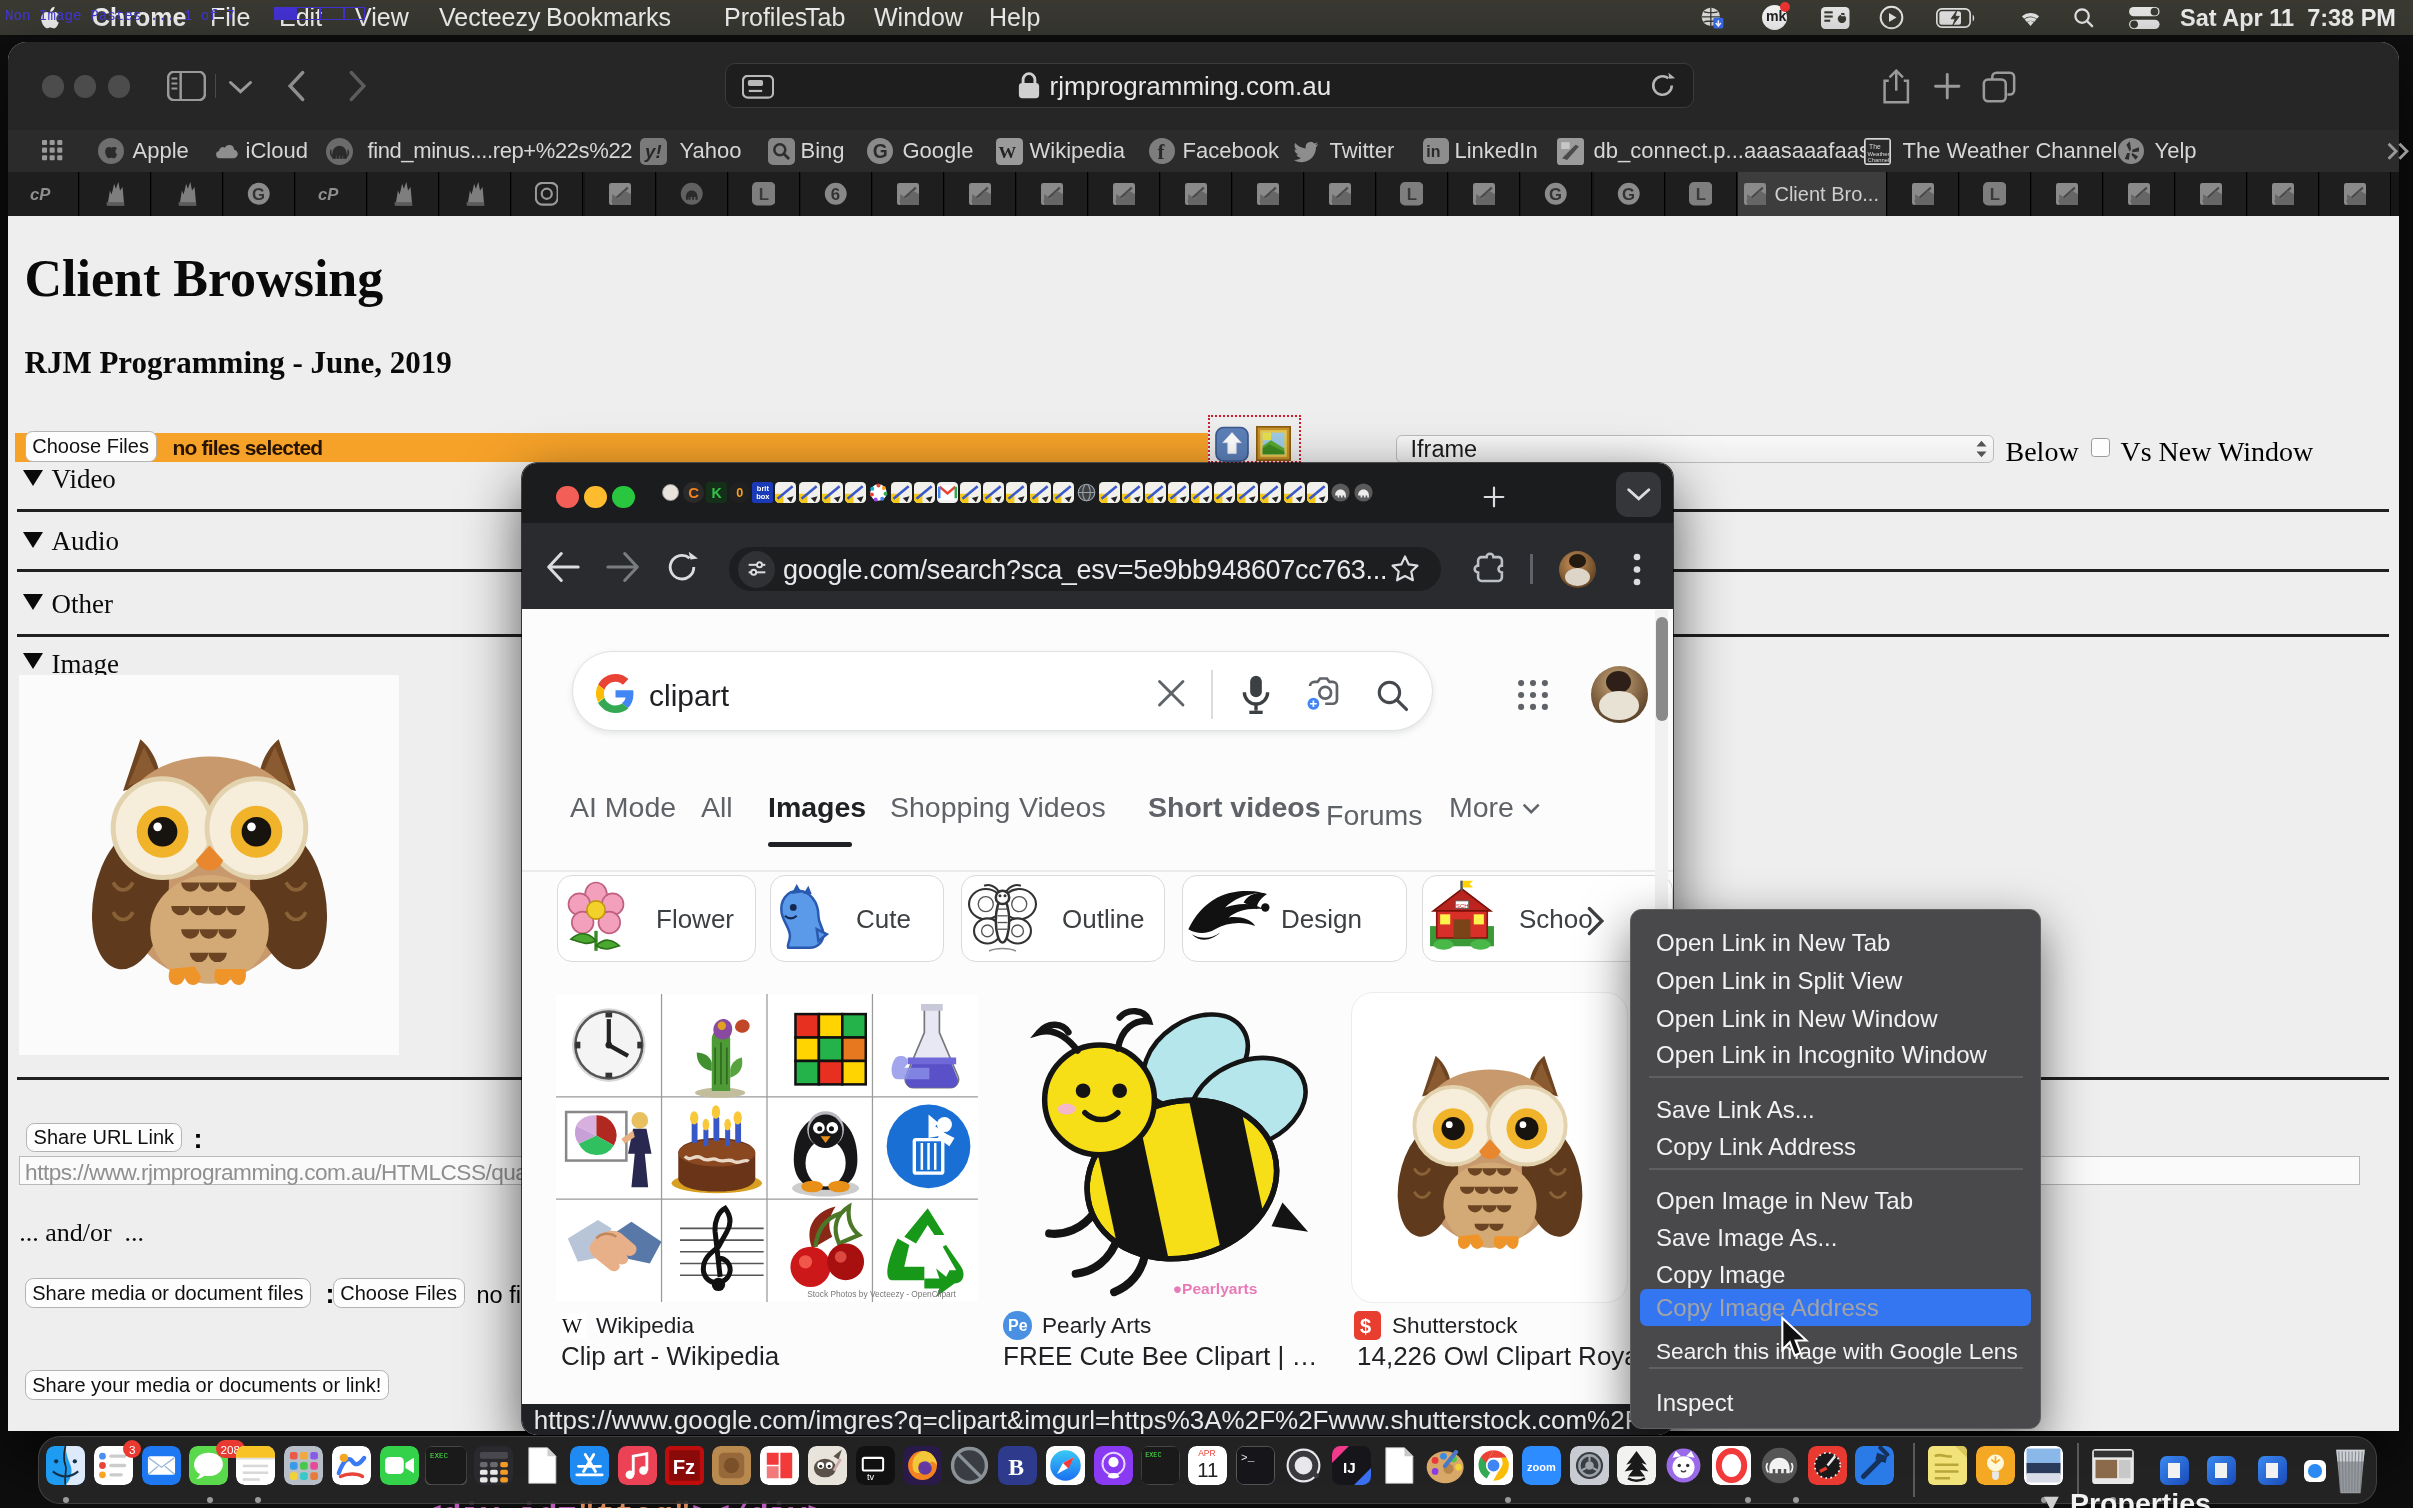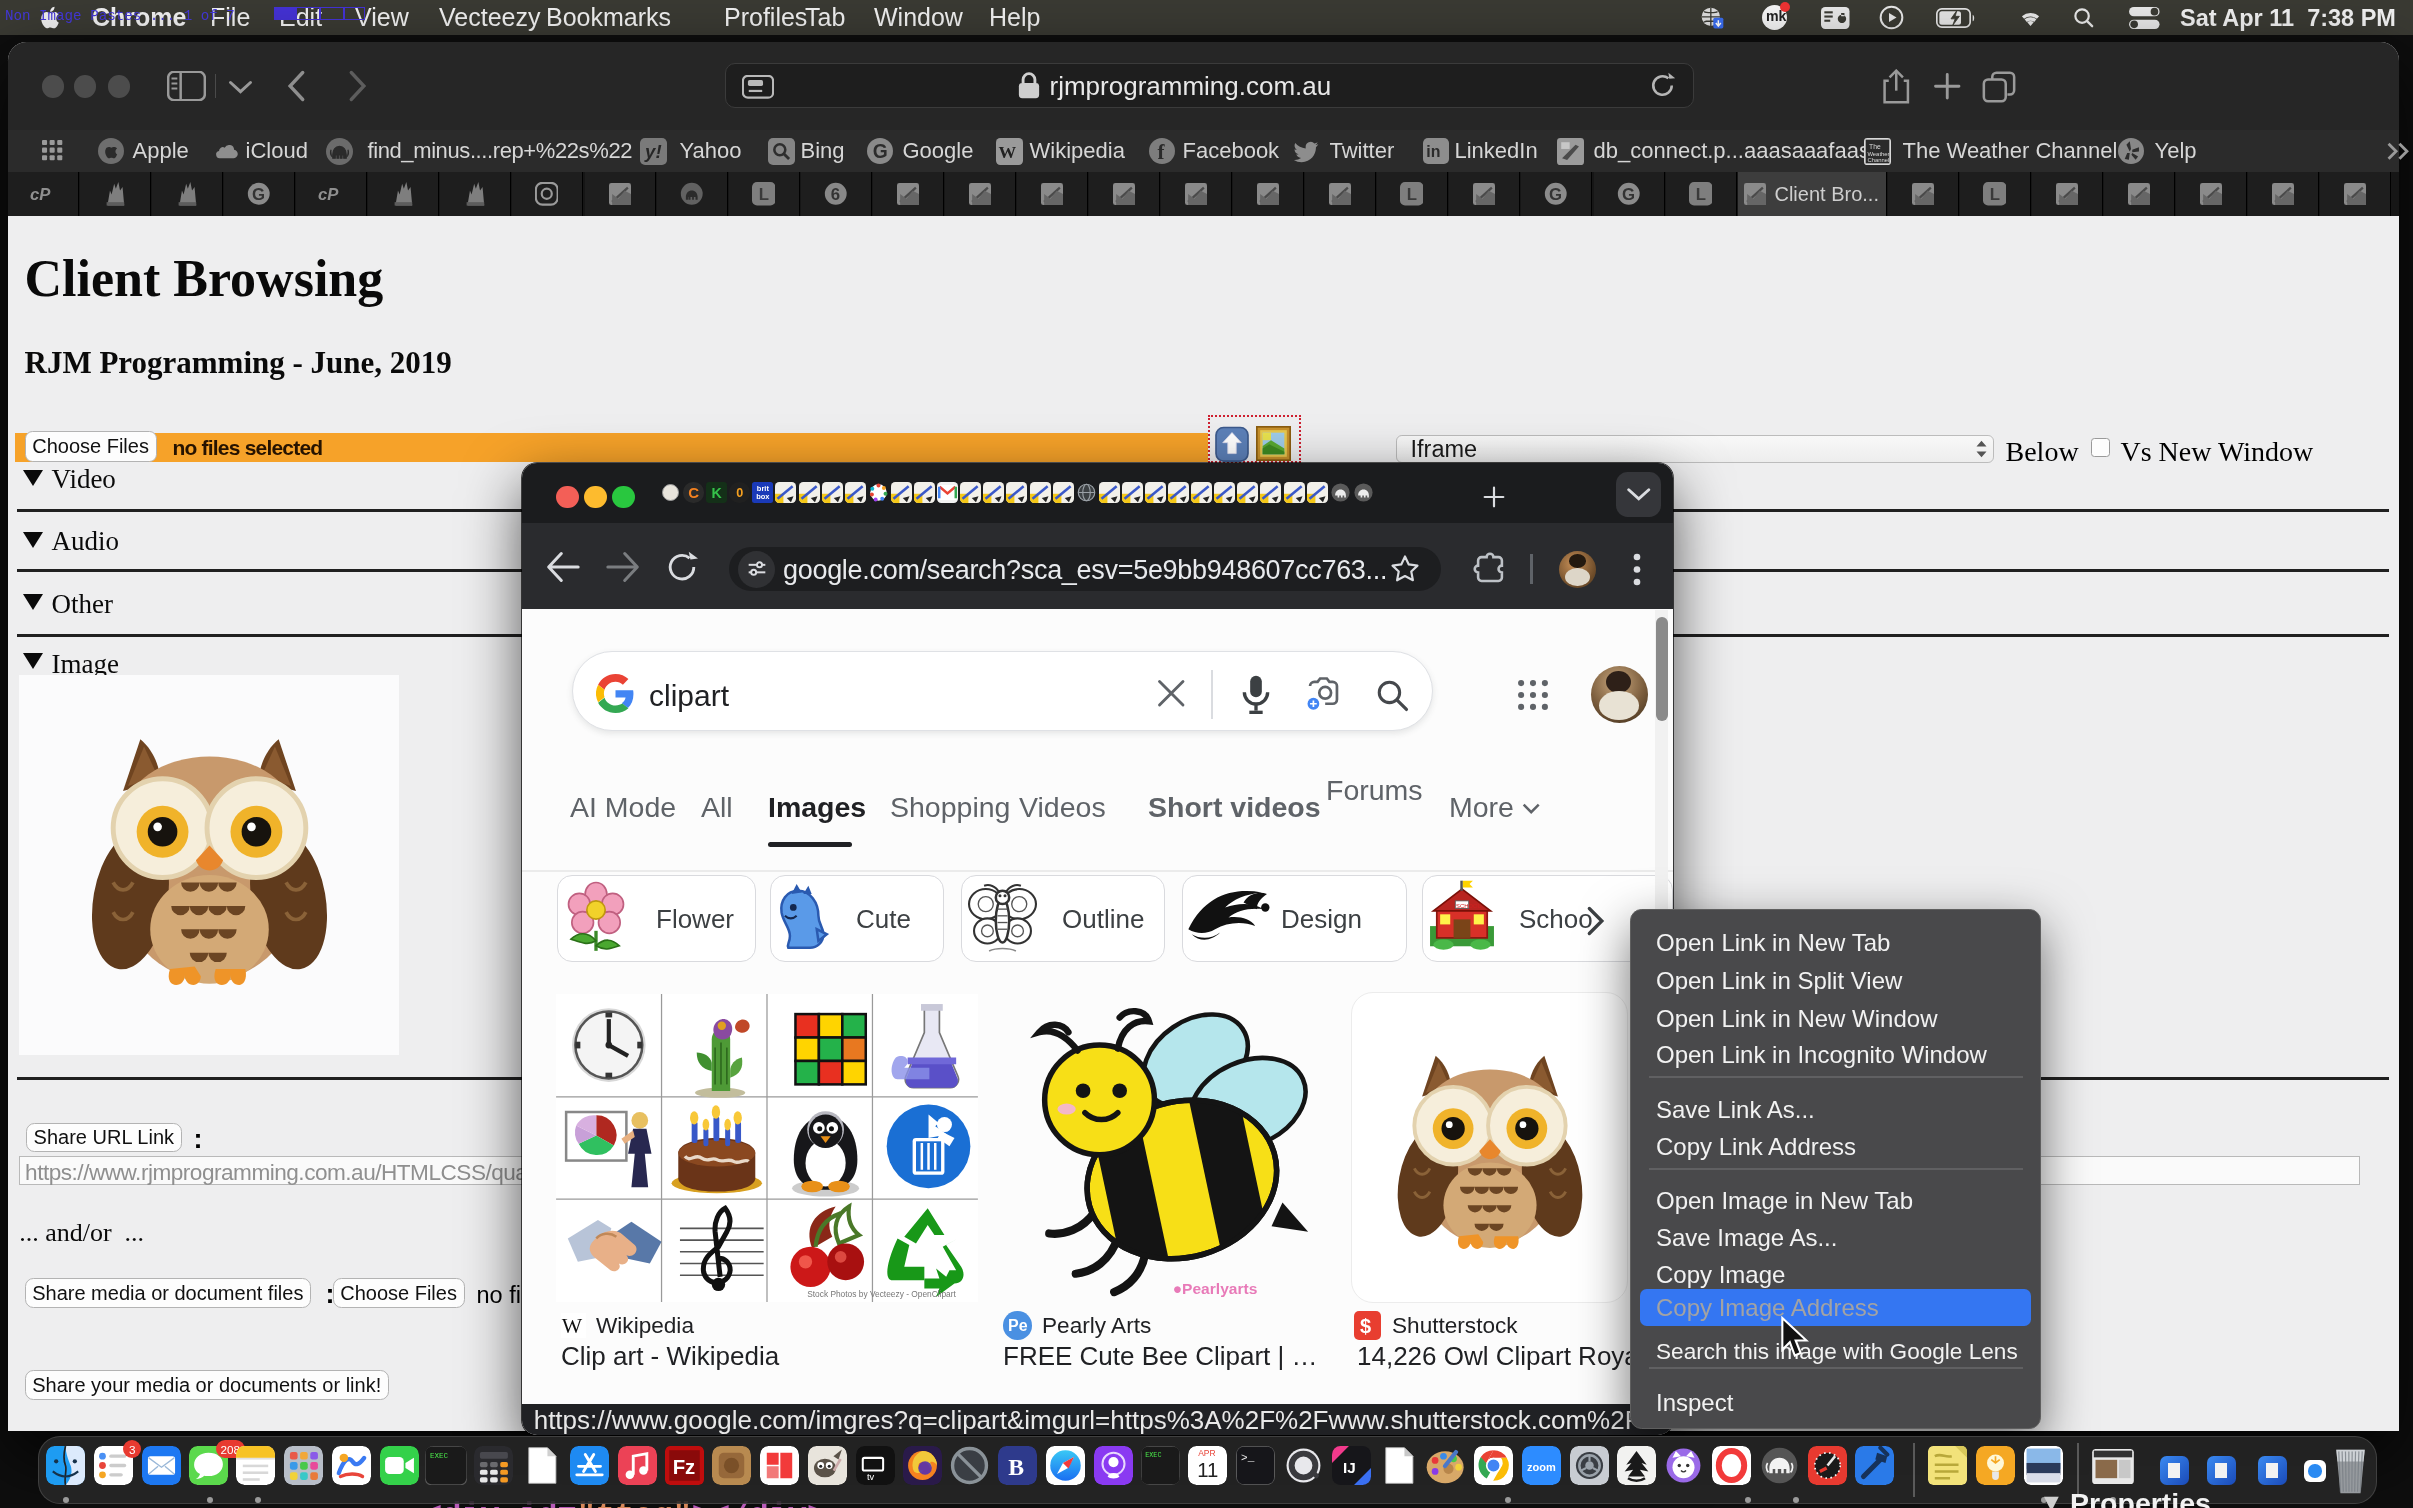--- a/index.html
+++ b/index.html
@@ -842,21 +842,21 @@
 <div class="a" style="left:1069px;top:203px;width:57px;height:57px;border-radius:50%;background:radial-gradient(circle at 45% 30%,#caa87e,#7a5c3c 55%,#3a2a18);overflow:hidden">
       <div style="position:absolute;left:15px;top:5px;width:25px;height:22px;border-radius:50%;background:#2e2018"></div>
       <div style="position:absolute;left:8.4px;top:25px;width:40px;height:28.5px;border-radius:50%;background:#e8e2d4"></div>
     </div>
 <span class="a" style="left:48px;top:328px;font-size:28.5px;color:#5f6368;font-weight:400">AI Mode</span>
 <span class="a" style="left:179px;top:328px;font-size:28.5px;color:#5f6368;font-weight:400">All</span>
 <span class="a" style="left:246px;top:328px;font-size:28.5px;color:#202124;font-weight:600">Images</span>
 <span class="a" style="left:368px;top:328px;font-size:28.5px;color:#5f6368;font-weight:400">Shopping</span>
 <span class="a" style="left:497px;top:328px;font-size:28.5px;color:#5f6368;font-weight:400">Videos</span>
 <span class="a" style="left:626px;top:328px;font-size:28.5px;color:#5f6368;font-weight:700">Short videos</span>
-<span class="a" style="left:804px;top:311px;font-size:28.5px;color:#5f6368;font-weight:400">Forums</span>
+<span class="a" style="left:804px;top:336px;font-size:28.5px;color:#5f6368;font-weight:400">Forums</span>
 <span class="a" style="left:927px;top:328px;font-size:28.5px;color:#5f6368;font-weight:400">More</span>
 <svg class="a" style="left:1000px;top:340px" width="18.4" height="11.7" viewBox="0 0 22 14">
       <path d="M2 2l9 9 9-9" stroke="#5f6368" stroke-width="3" fill="none"></path>
     </svg>
 <div class="a" style="left:246px;top:379px;width:84px;height:5px;background:#202124;border-radius:2.5px"></div>
 <div class="a" style="left:0px;top:407px;width:1151px;height:1.7px;background:#ebebeb"></div>
 <div class="chip" style="left:35px;width:199px"></div>
 <div class="a" style="left:39px;top:416px"><svg width="70" height="77" viewBox="0 0 84 92">
         <g fill="#f2a0bc" stroke="#c06080" stroke-width="2">
           <ellipse cx="42" cy="18" rx="13" ry="14"></ellipse>

